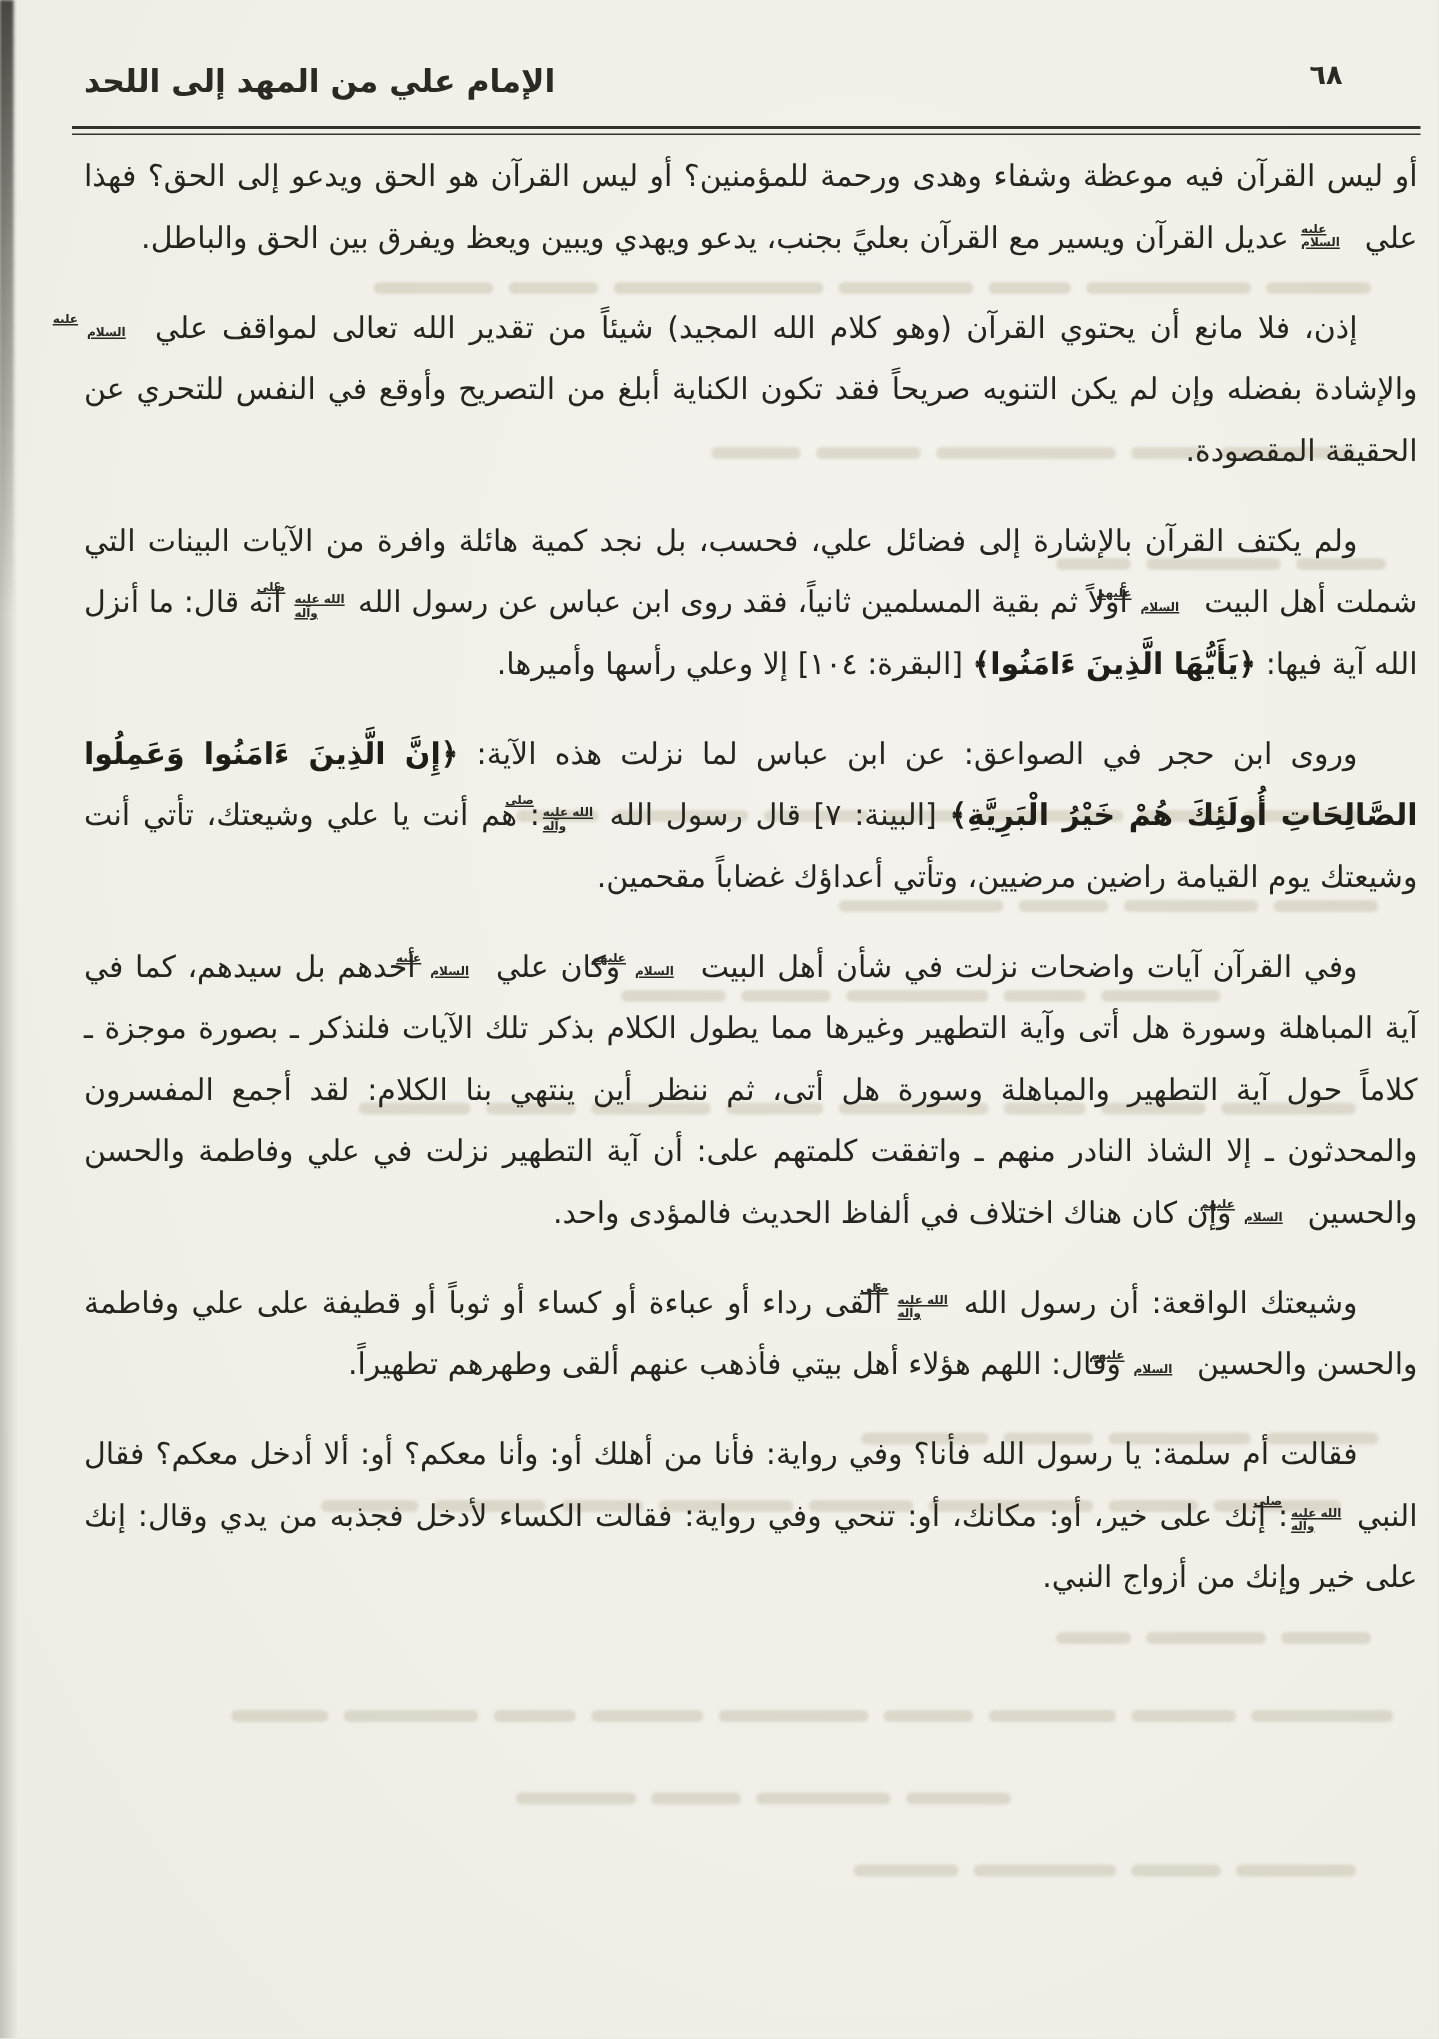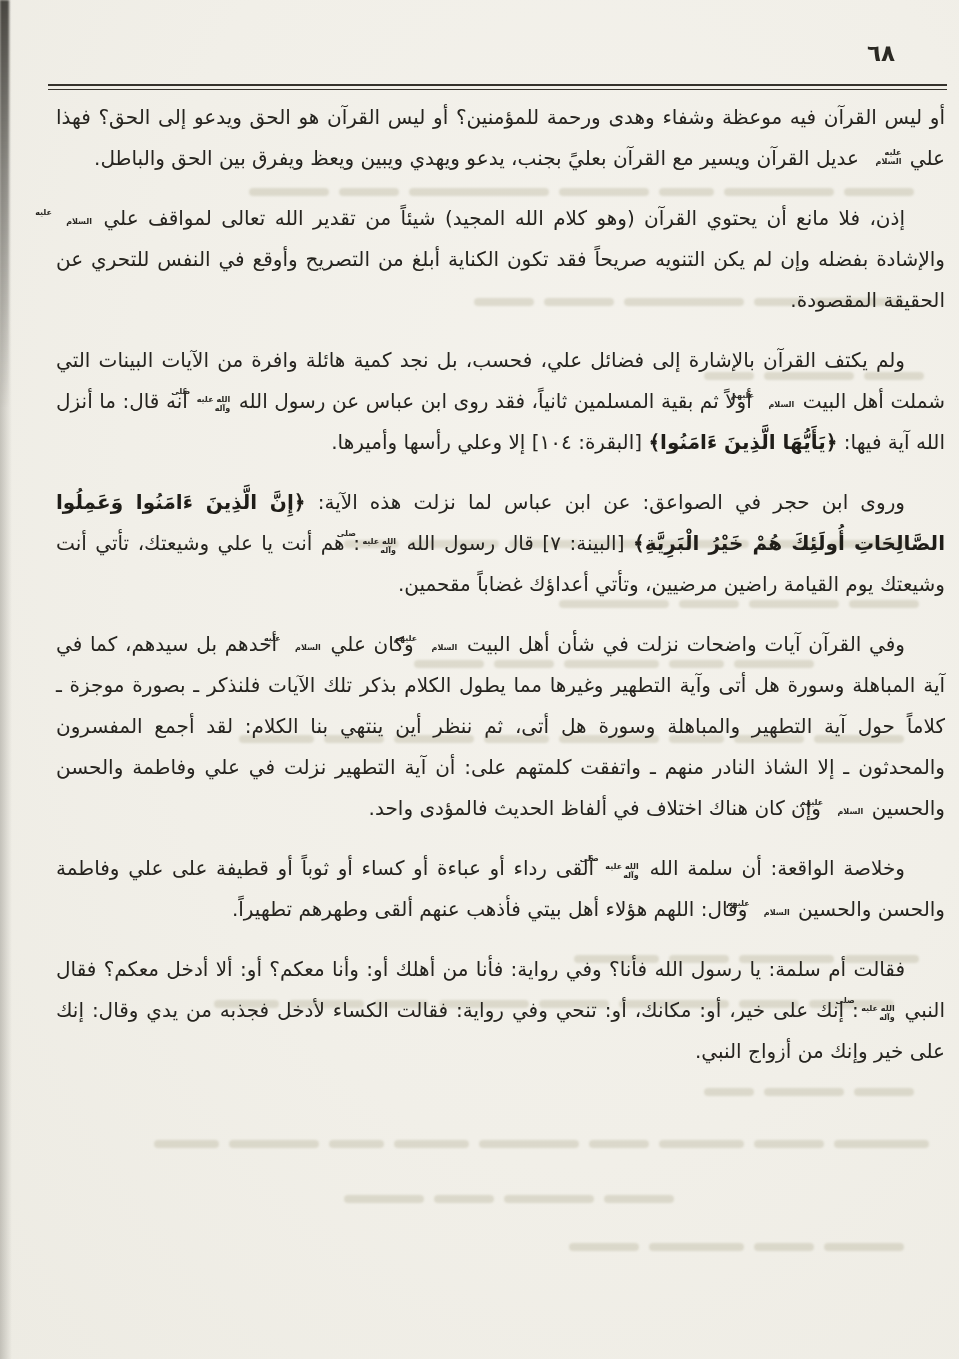--- a/index.html
+++ b/index.html
@@ -27,21 +27,21 @@
     position:absolute;height:11px;opacity:0.30;filter:blur(1.1px);
     white-space:nowrap;direction:rtl;
   }
   .ghost-row i{
     display:inline-block;height:8px;border-radius:4px;
     background:#aba689;margin:0 5px;vertical-align:top;
   }
   
   .page-number{
     position:absolute;top:40px;left:auto;right:64px;
-    font-size:23px;font-weight:600;color:#2b2923;letter-spacing:1px;
+    font-size:18px;font-weight:600;color:#2b2923;letter-spacing:1px;
   }
   .running-title{
     position:absolute;top:42px;left:56px;
     font-size:21px;font-weight:bold;color:#2b2923;
   }
   .header-rule{
     position:absolute;top:84px;left:48px;right:12px;height:3px;
     border-top:2.5px solid #35322c;border-bottom:1px solid #35322c;
   }
   
@@ -49,23 +49,24 @@
     position:absolute;top:97px;right:14px;left:56px;z-index:2;
     font-size:20px;line-height:41px;color:#26241f;
     text-align:justify;
   }
   p.para{margin:0 0 19px 0;}
   p.para.indent{text-indent:40px;}
   .seg-text{}
   .seg-verse{font-weight:bold;color:#1f1d18;}
   .seg-honorific{
     display:inline-block;width:34px;font-size:8px;line-height:8.5px;
-    text-align:right;vertical-align:middle;margin:0 2px 0 2px;
+    text-align:left;vertical-align:middle;margin:0 2px 0 2px;
     font-weight:bold;color:#2a2823;white-space:normal;
     transform:translateY(-2px);
+    text-decoration:underline;
   }
 </style>
 </head>
 <body>
 
 <div class="page">
 
   <div class="bleed-layer">
       <div class="ghost-row" style="top: 188px; right: 40px;"><i style="width: 70px;"></i><i style="width: 110px;"></i><i style="width: 55px;"></i><i style="width: 90px;"></i><i style="width: 140px;"></i><i style="width: 60px;"></i><i style="width: 80px;"></i></div>
       <div class="ghost-row" style="top: 298px; right: 50px;"><i style="width: 90px;"></i><i style="width: 50px;"></i><i style="width: 120px;"></i><i style="width: 70px;"></i><i style="width: 60px;"></i></div>
@@ -79,25 +80,26 @@
       <div class="ghost-row" style="top: 1088px; right: 40px;"><i style="width: 60px;"></i><i style="width: 80px;"></i><i style="width: 50px;"></i></div>
       <div class="ghost-row" style="top: 1140px; right: 25px;"><i style="width: 95px;"></i><i style="width: 70px;"></i><i style="width: 85px;"></i><i style="width: 60px;"></i><i style="width: 100px;"></i><i style="width: 75px;"></i><i style="width: 55px;"></i><i style="width: 90px;"></i><i style="width: 65px;"></i></div>
       <div class="ghost-row" style="top: 1195px; right: 280px;"><i style="width: 70px;"></i><i style="width: 90px;"></i><i style="width: 60px;"></i><i style="width: 80px;"></i></div>
       <div class="ghost-row" style="top: 1243px; right: 50px;"><i style="width: 80px;"></i><i style="width: 60px;"></i><i style="width: 95px;"></i><i style="width: 70px;"></i></div>
     </div>
 
   <div class="left-edge-shadow"></div>
   <div class="left-corner-shadow"></div>
 
   <div class="page-number">٦٨</div>
+  <div class="running-title">الإمام علي من المهد إلى اللحد</div>
   <div class="header-rule"></div>
 
   <div class="page-body">
       <p class="para"><span class="seg-text">أو ليس القرآن فيه موعظة وشفاء وهدى ورحمة للمؤمنين؟ أو ليس القرآن هو الحق ويدعو إلى الحق؟ فهذا علي </span><span class="seg-honorific">عليه السلام</span><span class="seg-text"> عديل القرآن ويسير مع القرآن بعليً بجنب، يدعو ويهدي ويبين ويعظ ويفرق بين الحق والباطل.</span></p>
       <p class="para indent"><span class="seg-text">إذن، فلا مانع أن يحتوي القرآن (وهو كلام الله المجيد) شيئاً من تقدير الله تعالى لمواقف علي </span><span class="seg-honorific">عليه السلام</span><span class="seg-text"> والإشادة بفضله وإن لم يكن التنويه صريحاً فقد تكون الكناية أبلغ من التصريح وأوقع في النفس للتحري عن الحقيقة المقصودة.</span></p>
       <p class="para indent"><span class="seg-text">ولم يكتف القرآن بالإشارة إلى فضائل علي، فحسب، بل نجد كمية هائلة وافرة من الآيات البينات التي شملت أهل البيت </span><span class="seg-honorific">عليهم السلام</span><span class="seg-text"> أولاً ثم بقية المسلمين ثانياً، فقد روى ابن عباس عن رسول الله </span><span class="seg-honorific">صلى الله عليه وآله</span><span class="seg-text"> أنه قال: ما أنزل الله آية فيها: </span><span class="seg-verse">﴿يَأَيُّهَا الَّذِينَ ءَامَنُوا﴾</span><span class="seg-text"> [البقرة: ١٠٤] إلا وعلي رأسها وأميرها.</span></p>
       <p class="para indent"><span class="seg-text">وروى ابن حجر في الصواعق: عن ابن عباس لما نزلت هذه الآية: </span><span class="seg-verse">﴿إِنَّ الَّذِينَ ءَامَنُوا وَعَمِلُوا الصَّالِحَاتِ أُولَئِكَ هُمْ خَيْرُ الْبَرِيَّةِ﴾</span><span class="seg-text"> [البينة: ٧] قال رسول الله </span><span class="seg-honorific">صلى الله عليه وآله</span><span class="seg-text">: هم أنت يا علي وشيعتك، تأتي أنت وشيعتك يوم القيامة راضين مرضيين، وتأتي أعداؤك غضاباً مقحمين.</span></p>
       <p class="para indent"><span class="seg-text">وفي القرآن آيات واضحات نزلت في شأن أهل البيت </span><span class="seg-honorific">عليهم السلام</span><span class="seg-text"> وكان علي </span><span class="seg-honorific">عليه السلام</span><span class="seg-text"> أحدهم بل سيدهم، كما في آية المباهلة وسورة هل أتى وآية التطهير وغيرها مما يطول الكلام بذكر تلك الآيات فلنذكر ـ بصورة موجزة ـ كلاماً حول آية التطهير والمباهلة وسورة هل أتى، ثم ننظر أين ينتهي بنا الكلام: لقد أجمع المفسرون والمحدثون ـ إلا الشاذ النادر منهم ـ واتفقت كلمتهم على: أن آية التطهير نزلت في علي وفاطمة والحسن والحسين </span><span class="seg-honorific">عليهم السلام</span><span class="seg-text"> وإن كان هناك اختلاف في ألفاظ الحديث فالمؤدى واحد.</span></p>
-      <p class="para indent"><span class="seg-text">وخلاصة الواقعة: أن سلمة الله </span><span class="seg-honorific">صلى الله عليه وآله</span><span class="seg-text"> ألقى رداء أو عباءة أو كساء أو ثوباً أو قطيفة على علي وفاطمة والحسن والحسين </span><span class="seg-honorific">عليهم السلام</span><span class="seg-text"> وقال: اللهم هؤلاء أهل بيتي فأذهب عنهم ألقى وطهرهم تطهيراً.</span></p>
+      <p class="para indent"><span class="seg-text">وشيعتك الواقعة: أن رسول الله </span><span class="seg-honorific">صلى الله عليه وآله</span><span class="seg-text"> ألقى رداء أو عباءة أو كساء أو ثوباً أو قطيفة على علي وفاطمة والحسن والحسين </span><span class="seg-honorific">عليهم السلام</span><span class="seg-text"> وقال: اللهم هؤلاء أهل بيتي فأذهب عنهم ألقى وطهرهم تطهيراً.</span></p>
       <p class="para indent"><span class="seg-text">فقالت أم سلمة: يا رسول الله فأنا؟ وفي رواية: فأنا من أهلك أو: وأنا معكم؟ أو: ألا أدخل معكم؟ فقال النبي </span><span class="seg-honorific">صلى الله عليه وآله</span><span class="seg-text">: إنك على خير، أو: مكانك، أو: تنحي وفي رواية: فقالت الكساء لأدخل فجذبه من يدي وقال: إنك على خير وإنك من أزواج النبي.</span></p>
     </div>
 
 </div>
 
 </body></html>

